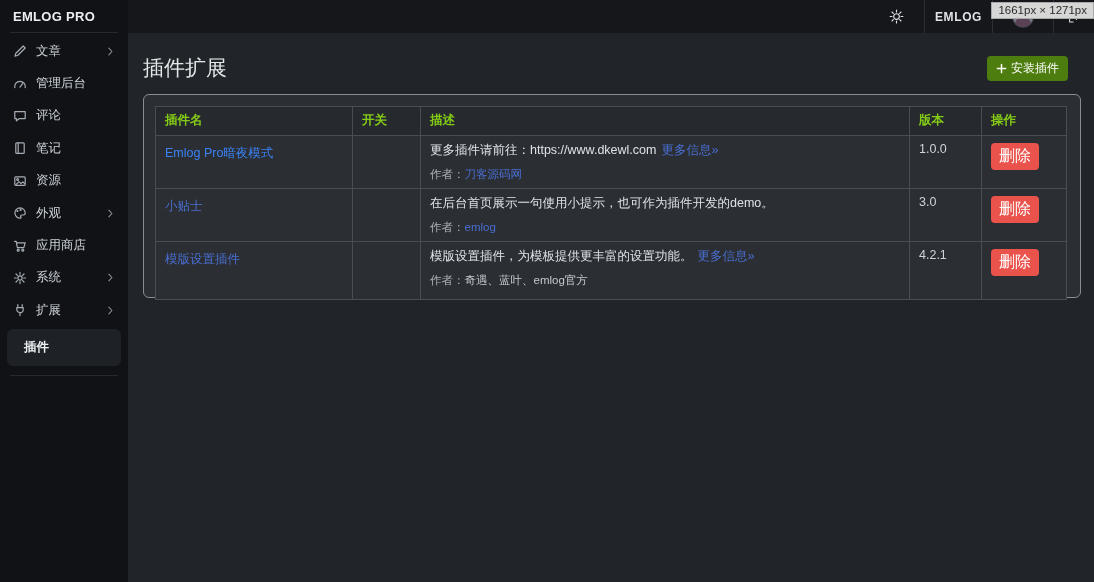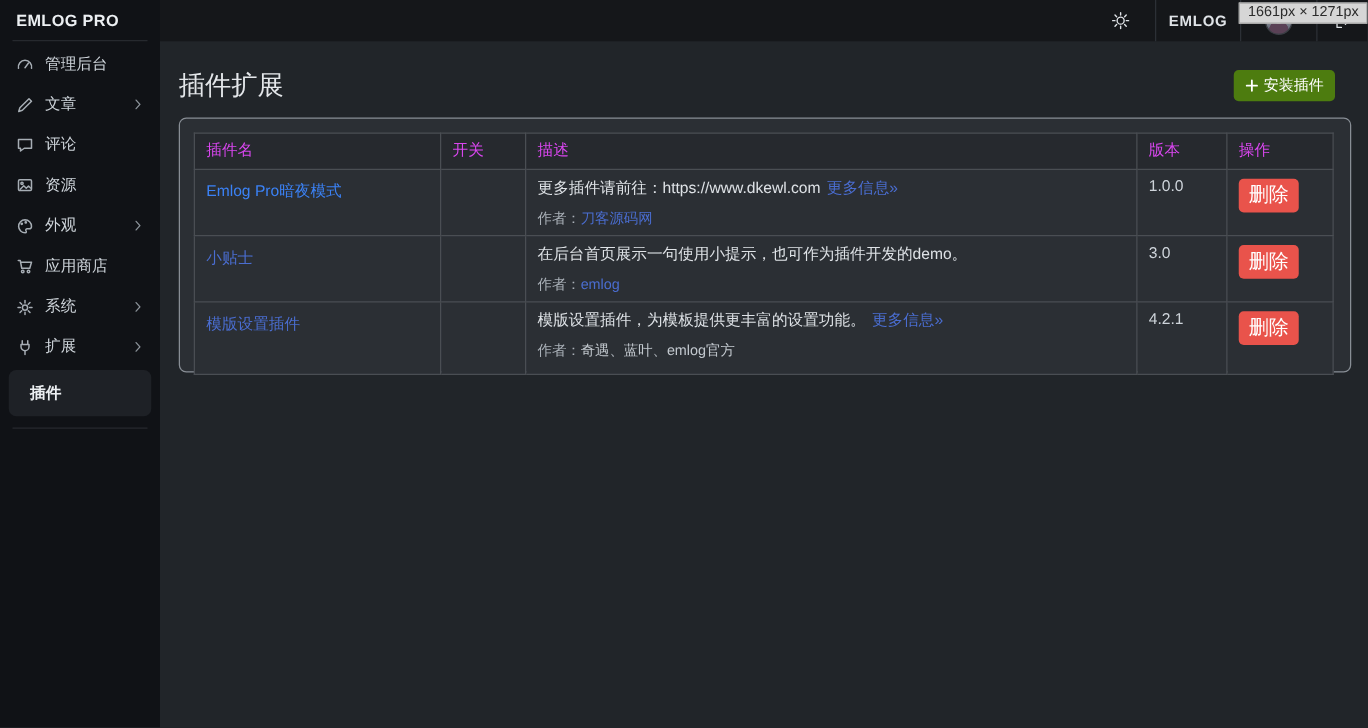--- a/index.html
+++ b/index.html
@@ -40,21 +40,21 @@
   
   .main { position:absolute; left:128px; top:33px; width:966px; height:549px; }
   .page-head { position:absolute; left:15px; right:26px; top:16px; height:38px; display:flex; align-items:center; justify-content:space-between; }
   .page-title { font-size:21px; font-weight:500; color:#e4e7ea; }
   .btn-install { display:flex; align-items:center; gap:4px; background:#4d7c0f; color:#fff; font-size:12px; border:none; border-radius:4px; padding:4px 9px; cursor:pointer; font-family:inherit; }
   .btn-install .plus { display:flex; }
   
   .card { position:absolute; left:15px; top:61px; width:938px; height:204px; background:#2b2f34; border:1px solid #888e95; border-radius:6px; }
   table.plugins { position:absolute; left:11px; top:11px; width:911px; border-collapse:collapse; table-layout:fixed; }
   .plugins th, .plugins td { border:1px solid #4a4e53; text-align:left; vertical-align:top; padding:6px 9px; font-size:12.5px; }
-  .plugins th { background:#26292e; color:#d946ef; font-weight:normal; height:27px; padding-top:5px; }
+  .plugins th { background:#26292e; color:#84cc16; font-weight:bold; height:27px; padding-top:5px; }
   .plugins td { color:#ced4da; background:#2b2f34; }
   .col-name  { width:197px; }
   .col-switch{ width:68px; }
   .col-desc  { width:489px; }
   .col-ver   { width:72px; }
   .col-act   { width:85px; }
   tr.row-1 td { height:49px; }
   tr.row-2 td { height:47px; }
   tr.row-3 td { height:58px; }
   td.cell-name { padding-top:9px; color:#3b82f6; }
@@ -74,46 +74,55 @@
 </head>
 <body>
 
 <aside class="sidebar">
   <div class="brand">EMLOG PRO</div>
   <hr class="side-divider">
   <nav class="side-nav">
     <div class="side-item">
       <span class="ic">
           <svg width="14" height="14" viewBox="0 0 14 14" fill="none" stroke="currentColor" stroke-width="1.2" stroke-linecap="round" stroke-linejoin="round">
+            <path d="M2 12.2l.9-3L10.2 2l2 2-7.3 7.2-2.9 1z"></path>
+          </svg>
+        </span>
+      <span>文章</span>
+      <span class="chev">
+          <svg width="9" height="9" viewBox="0 0 6 10" fill="none" stroke="currentColor" stroke-width="1.2" stroke-linecap="round" stroke-linejoin="round">
+            <path d="M1.2 1.2 4.6 5 1.2 8.8"></path>
+          </svg>
+        </span>
+    </div>
+    <div class="side-item">
+      <span class="ic">
+          <svg width="14" height="14" viewBox="0 0 14 14" fill="none" stroke="currentColor" stroke-width="1.2" stroke-linecap="round" stroke-linejoin="round">
             <path d="M1.8 10.6a5.3 5.3 0 1 1 10.4 0"></path>
             <line x1="7" y1="10.2" x2="9.8" y2="6.4"></line>
           </svg>
         </span>
       <span>管理后台</span>
     </div>
     <div class="side-item">
       <span class="ic">
           <svg width="14" height="14" viewBox="0 0 14 14" fill="none" stroke="currentColor" stroke-width="1.2" stroke-linecap="round" stroke-linejoin="round">
-            <path d="M2 12.2l.9-3L10.2 2l2 2-7.3 7.2-2.9 1z"></path>
-          </svg>
-        </span>
-      <span>文章</span>
-      <span class="chev">
-          <svg width="9" height="9" viewBox="0 0 6 10" fill="none" stroke="currentColor" stroke-width="1.2" stroke-linecap="round" stroke-linejoin="round">
-            <path d="M1.2 1.2 4.6 5 1.2 8.8"></path>
-          </svg>
-        </span>
-    </div>
-    <div class="side-item">
-      <span class="ic">
-          <svg width="14" height="14" viewBox="0 0 14 14" fill="none" stroke="currentColor" stroke-width="1.2" stroke-linecap="round" stroke-linejoin="round">
             <path d="M1.8 2.6h10.4v7H6.4l-3 2.2v-2.2H1.8z"></path>
           </svg>
         </span>
       <span>评论</span>
+    </div>
+    <div class="side-item">
+      <span class="ic">
+          <svg width="14" height="14" viewBox="0 0 14 14" fill="none" stroke="currentColor" stroke-width="1.2" stroke-linecap="round" stroke-linejoin="round">
+            <rect x="2.8" y="1.8" width="8.4" height="10.6" rx="1"></rect>
+            <line x1="5.2" y1="1.8" x2="5.2" y2="12.4"></line>
+          </svg>
+        </span>
+      <span>笔记</span>
     </div>
     <div class="side-item">
       <span class="ic">
           <svg width="14" height="14" viewBox="0 0 14 14" fill="none" stroke="currentColor" stroke-width="1.2" stroke-linecap="round" stroke-linejoin="round">
             <rect x="1.8" y="2.8" width="10.4" height="8.6" rx="1"></rect>
             <circle cx="4.6" cy="5.6" r="0.9"></circle>
             <path d="M3.2 10.4l2.8-2.8 2 2 1.8-1.8 1.6 1.6"></path>
           </svg>
         </span>
       <span>资源</span>

